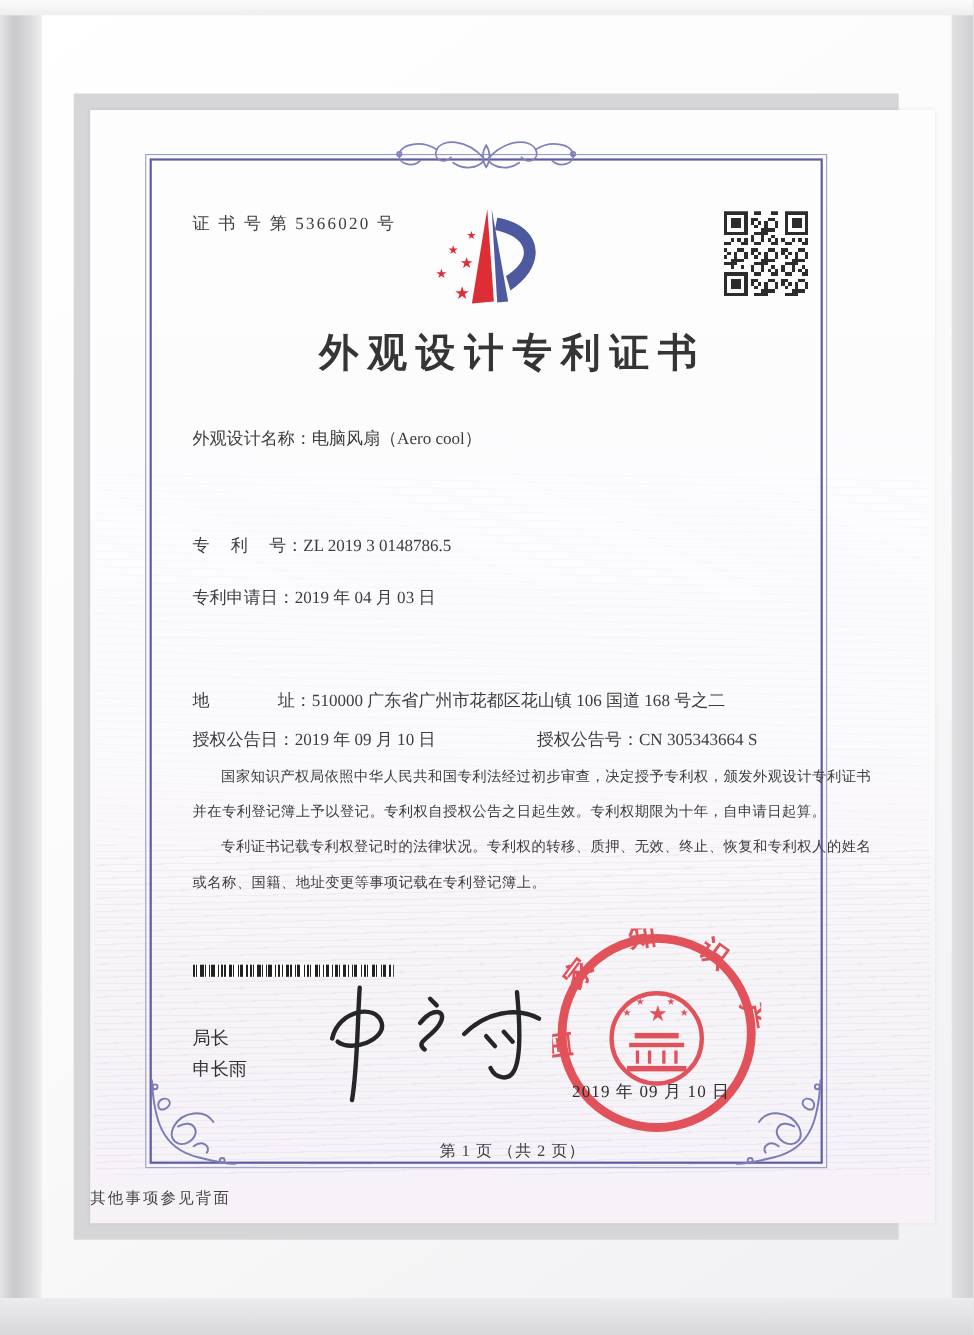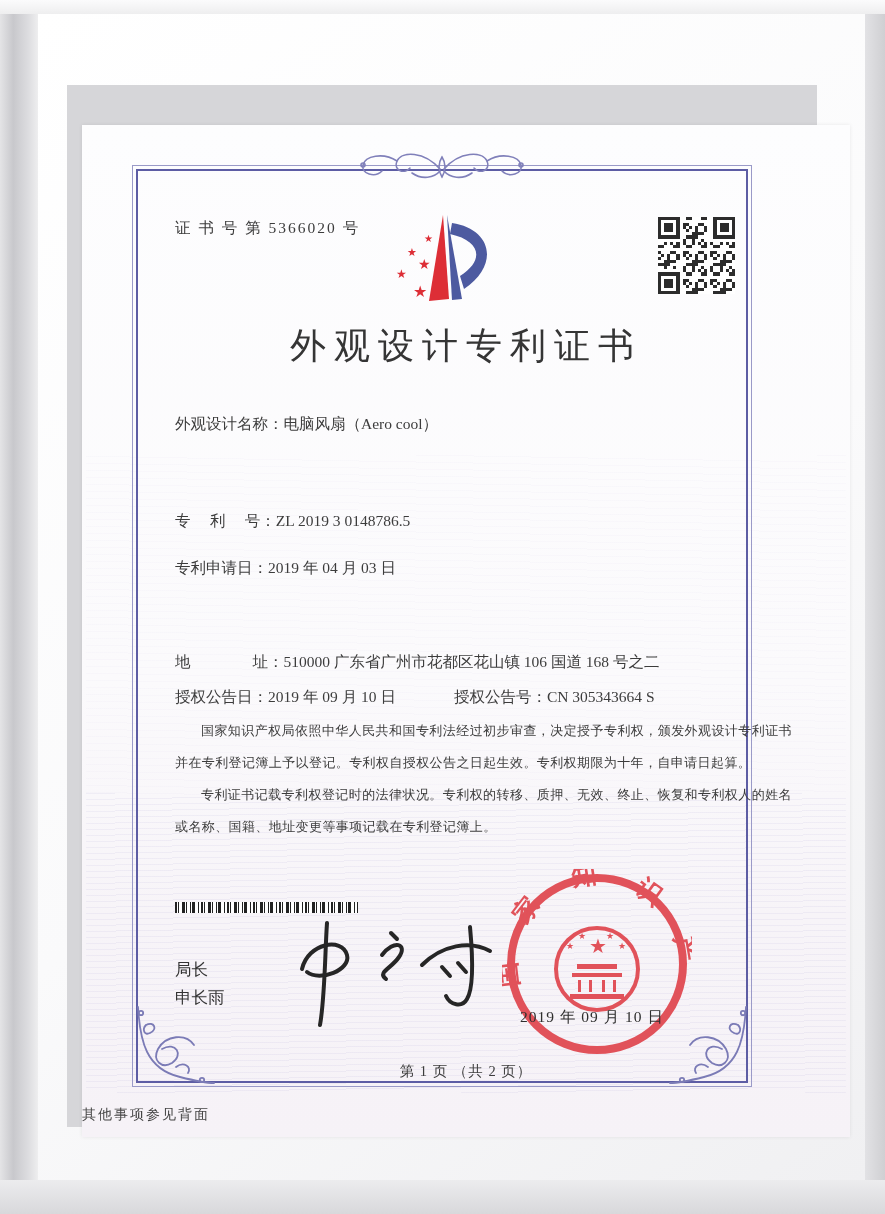--- a/index.html
+++ b/index.html
@@ -10,39 +10,39 @@
   .bevel-left{left:0;top:0;bottom:0;width:38px;background:linear-gradient(90deg,#e4e4e6 0%,#c8c8cc 35%,#dddde0 75%,#eeeeef 100%);}
   .bevel-right{right:0;top:0;bottom:0;width:20px;background:linear-gradient(270deg,#cfcfd2 0%,#e2e2e5 100%);}
   .bevel-top{left:0;top:0;right:0;height:14px;background:linear-gradient(180deg,#fbfbfc,#eeeeef);}
   .bevel-bottom{left:0;bottom:0;right:0;height:34px;background:linear-gradient(0deg,#d8d8db,#ececee);}
   .frame-face{position:absolute;left:38px;top:14px;right:20px;bottom:34px;
               background:linear-gradient(145deg,#ffffff 0%,#fafafb 55%,#f0f0f2 100%);}
   .mat{position:absolute;left:67px;top:85px;right:68px;bottom:87px;background:#d6d6d9;}
   
   .paper{position:absolute;left:82px;top:100px;width:768px;height:1012px;
          background:linear-gradient(180deg,#fdfdfe 0%,#fbfafc 55%,#f7f4f8 78%,#f6f2f7 100%);
-         box-shadow:0 0 4px rgba(0,0,0,.08);margin-top:25px;}
+         box-shadow:0 0 4px rgba(0,0,0,.08);}
   .waves{position:absolute;left:4px;right:4px;top:668px;height:300px;opacity:.55;
          background:repeating-linear-gradient(179deg,rgba(125,115,190,.14) 0 1px,rgba(125,115,190,0) 1px 6px);}
   .waves2{position:absolute;left:4px;right:4px;top:330px;height:340px;opacity:.30;
          background:repeating-linear-gradient(181deg,rgba(150,130,200,.10) 0 1px,rgba(150,130,200,0) 1px 7px);}
   .border-outer{position:absolute;left:50px;top:40px;width:618px;height:920px;border:1px solid #9a9ac8;}
   .border-inner{position:absolute;left:54px;top:44px;width:608px;height:910px;border:2px solid #5d5da4;}
   .ornament{position:absolute;pointer-events:none;}
   
   .cert-no{position:absolute;left:93px;top:93px;font-size:15.5px;letter-spacing:2px;}
   .logo{position:absolute;left:298px;top:84px;}
   .qr{position:absolute;left:576px;top:92px;}
-  .title{position:absolute;left:0;right:0;top:197px;text-align:center;font-size:36px;font-weight:400;
+  .title{position:absolute;left:0;right:0;top:197px;text-align:center;font-size:36px;font-weight:700;
          letter-spacing:8px;color:#353535;}
   .frow{position:absolute;left:93px;right:40px;font-size:15.5px;white-space:nowrap;}
   .flabel{white-space:pre;}
   .fvalue{white-space:pre;}
   .r1{top:289px}.r2{top:338px}.r3{top:386px}.r4{top:433px}.r5{top:480px}.r6{top:527px;white-space:normal;}
-  .grant{position:absolute;left:93px;right:56px;top:562px;font-size:15.5px;display:flex;gap:58px;}
+  .grant{position:absolute;left:93px;right:56px;top:562px;font-size:15.5px;display:flex;gap:92px;}
   .paras{position:absolute;left:93px;right:58px;top:590px;font-size:13px;line-height:32px;
          text-align:justify;letter-spacing:.4px;}
   .paras p{margin:0;text-indent:2em;}
   .barcode{position:absolute;left:93px;top:777px;width:183px;height:11px;
     background:repeating-linear-gradient(90deg,#222 0 2px,#fff 2px 3px,#222 3px 4px,#fff 4px 7px,
     #222 7px 10px,#fff 10px 11px,#222 11px 12px,#fff 12px 15px,#222 15px 16px,#fff 16px 17px,
     #222 17px 20px,#fff 20px 23px,#222 23px 24px,#fff 24px 26px);}
   .signer{position:absolute;left:93px;top:830px;font-size:16.5px;line-height:28px;
           font-family:"Liberation Sans","DejaVu Sans",sans-serif;color:#333;}
   .signature{position:absolute;left:192px;top:786px;}

